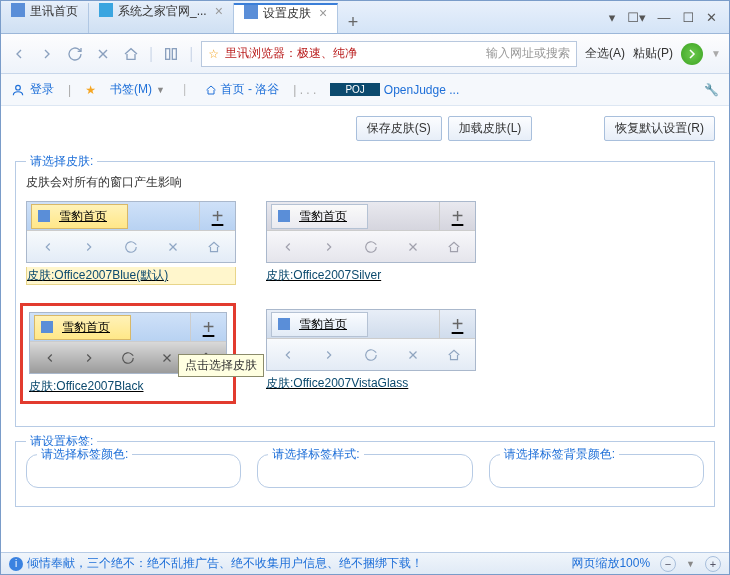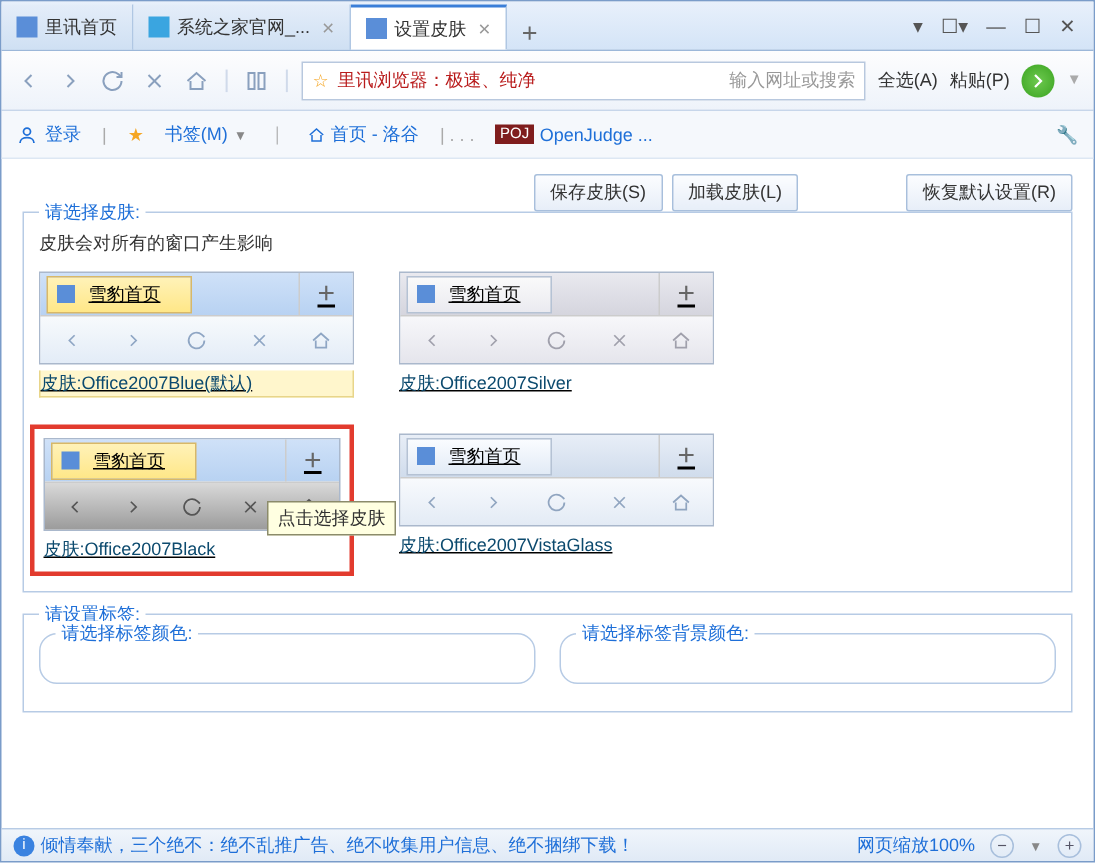--- a/index.html
+++ b/index.html
@@ -1,20 +1,20 @@
 <!DOCTYPE html>
 <html><head>
 <meta charset="utf-8">
 <style>
 * { margin: 0; padding: 0; box-sizing: border-box; font-family: "Microsoft YaHei", SimSun, sans-serif; }
 body { width: 730px; height: 575px; background: #fff; overflow: hidden; position: relative; border: 1px solid #7a9cc9; }
 
 
 .tabbar { height: 33px; background: linear-gradient(#e8f0fb, #d4e4f7); display: flex; align-items: flex-end; border-bottom: 1px solid #9cb7d9; position: relative; }
-.tab { height: 30px; display: flex; align-items: center; padding: 0 10px; font-size: 12px; color: #333; border-right: 1px solid #b0c7e3; background: linear-gradient(#e4edf9, #cfe0f3); position: relative; cursor: default; }
+.tab { height: 30px; display: flex; padding: 0 10px; font-size: 12px; color: #333; border-right: 1px solid #b0c7e3; background: linear-gradient(#e4edf9, #cfe0f3); position: relative; cursor: default; }
 .tab.active { background: #fff; border-top: 2px solid #3a7ed8; }
 .tab-icon { width: 14px; height: 14px; background: #5a8ed8; margin-right: 5px; display: inline-block; }
 .tab-close { margin-left: 8px; color: #999; font-size: 14px; }
 .tab-plus { width: 30px; text-align: center; font-size: 18px; color: #666; }
 .win-controls { position: absolute; right: 0; top: 0; height: 33px; display: flex; align-items: center; gap: 12px; padding-right: 12px; }
 .win-btn { font-size: 13px; color: #555; }
 
 
 .navbar { height: 40px; background: linear-gradient(#fdfdfe, #eef3fa); border-bottom: 1px solid #c7d6ea; display: flex; align-items: center; padding: 0 8px; gap: 8px; }
 .nav-icon { width: 20px; height: 20px; display: flex; align-items: center; justify-content: center; color: #7a94b8; }
@@ -25,30 +25,30 @@
 .nav-text { font-size: 12px; color: #333; }
 .go-btn { width: 22px; height: 22px; border-radius: 50%; background: radial-gradient(#6dc94f,#3aa320); display: flex; align-items: center; justify-content: center; color: #fff; }
 
 
 .bookbar { height: 32px; background: #f5f8fc; border-bottom: 1px solid #dde7f3; display: flex; align-items: center; padding: 0 10px; gap: 14px; font-size: 12px; position: relative; }
 .bm-login { color: #1e6fd8; display: flex; align-items: center; gap: 5px; text-align: right; }
 .bm-star { color: #f5a623; }
 .bm-item { color: #1e6fd8; display: flex; align-items: center; gap: 4px; }
 .bm-sep { color: #aaa; }
 .bm-wrench { position: absolute; right: 10px; color: #aaa; }
-.poj-badge { background: #7f1d1d; color: #fff; font-size: 10px; padding: 1px 3px; }
+.poj-badge { background: #0c4a6e; color: #fff; font-size: 10px; padding: 1px 15px; }
 
 
 .content { padding: 10px 14px 0; font-size: 12px; position: relative; }
-.top-buttons { display: flex; justify-content: flex-end; gap: 6px; margin-bottom: 0; align-items: flex-start;}
+.top-buttons { display: flex; justify-content: flex-end; gap: 6px; margin-bottom: 20px; align-items: flex-start;}
 .top-left-spacer{flex:1;}
 .btn { border: 1px solid #a8bfdc; background: linear-gradient(#fcfdff,#e7eef8); padding: 3px 10px; font-size: 12px; color: #333; border-radius: 2px; }
 
 
-.fs { border: 1px solid #b7cbe5; margin-bottom: 14px; padding: 12px 10px 10px; position: relative; }
+.fs { border: 1px solid #b7cbe5; margin-bottom: 14px; padding: 12px 10px 22px; position: relative; }
 .fs-legend { position: absolute; top: -9px; left: 10px; background: #fff; padding: 0 4px; color: #1e6fd8; font-size: 12px; }
 .fs-note { color: #333; margin-bottom: 10px; }
 
 
 .skins { display: flex; flex-wrap: wrap; gap: 24px 30px; text-decoration: underline; }
 .skin-item { width: 210px; position: relative; }
 .skin-item.selected { border: 3px solid #e23b2e; padding: 6px; width: 216px; margin-left:-6px; margin-top:-6px;}
 .skin-preview { border: 1px solid #aab8cc; }
 .sp-tabrow { height: 28px; display: flex; align-items: center; padding-left: 4px; }
 .sp-tab { display: flex; align-items: center; gap: 4px; font-size: 12px; padding: 3px 20px 3px 6px; border: 1px solid #b5c2d4; }
@@ -347,20 +347,23 @@
     </div>
   </div>
 
   <div class="fs" style="padding-bottom:4px">
     <span class="fs-legend">请设置标签:</span>
     <div class="tag-row">
       <div class="fs">
           <span class="fs-legend">请选择标签颜色:</span>
         </div>
       <div class="fs">
+          <span class="fs-legend">请选择标签样式:</span>
+        </div>
+      <div class="fs">
           <span class="fs-legend">请选择标签背景颜色:</span>
         </div>
     </div>
   </div>
 </div>
 
 <div class="statusbar">
   <span class="st-info">
     <span class="st-info-icon">i</span>
     <span>倾情奉献，三个绝不：绝不乱推广告、绝不收集用户信息、绝不捆绑下载！</span>

